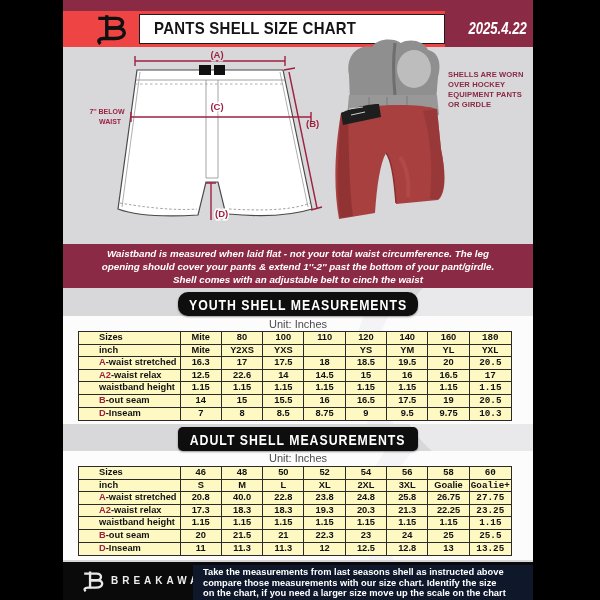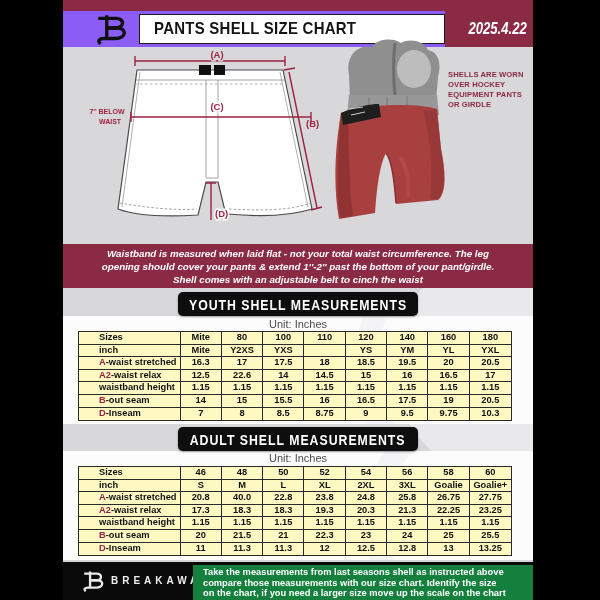--- a/index.html
+++ b/index.html
@@ -9,66 +9,66 @@
   .strip{position:absolute;left:63px;top:0;width:470px;height:600px;background:#d8d8db;overflow:hidden;}
 
   
   .ring{position:absolute;border-radius:50%;border:22px solid rgba(140,140,150,0.07);}
   .blob{position:absolute;border-radius:50%;background:rgba(248,248,250,0.55);}
 
   
   .topbar{position:absolute;left:0;top:0;width:470px;height:11px;background:#8b2a44;}
 
   
-  .header{position:absolute;left:0;top:11px;width:470px;height:36px;background:#8b5cf6;}
+  .header{position:absolute;left:0;top:11px;width:470px;height:36px;background:#ef4444;}
   .logo{position:absolute;left:30px;top:2px;width:36px;height:32px;}
   .titlebox{position:absolute;left:76px;top:3px;width:306px;height:30px;background:#fff;border:1.5px solid #1c1c1c;display:flex;align-items:center;padding-left:14px;}
   .titlebox span{font-size:17px;font-weight:600;color:#141414;letter-spacing:.3px;display:inline-block;transform:scaleX(.88);transform-origin:left center;white-space:nowrap;}
   .datebox{position:absolute;left:382px;top:0;width:88px;height:36px;background:#8b2a44;display:flex;align-items:center;justify-content:flex-end;}
   .datebox span{color:#fff;font-size:16px;font-weight:bold;font-style:italic;display:inline-block;transform:scaleX(.82);white-space:nowrap;}
 
   
   .shorts-svg{position:absolute;left:2px;top:50px;width:268px;height:187px;}
   .pants-svg{position:absolute;left:272px;top:37px;width:130px;height:200px;}
   .sidenote{position:absolute;left:385px;top:70px;width:85px;color:#8b2a44;font-weight:bold;font-size:7.6px;line-height:10px;letter-spacing:.1px;}
 
   
   .banner{position:absolute;left:0;top:244px;width:470px;height:44px;background:#8b2a44;color:#fff;text-align:center;padding-top:3px;font-style:italic;}
   .banner div{font-size:9.8px;font-weight:bold;line-height:13px;white-space:nowrap;}
 
   
   .pill{position:absolute;left:115px;width:240px;height:24px;background:#0e0e0e;border-radius:5px;display:flex;align-items:center;justify-content:center;box-shadow:0 1px 2px rgba(0,0,0,.4);}
   .pill span{color:#fff;font-size:15px;font-weight:bold;letter-spacing:1.2px;display:inline-block;transform:scaleX(.82);white-space:nowrap;}
-  .pill-youth{top:292px;}
+  .pill-youth{top:292px;border-radius:10px;}
   .pill-adult{top:427px;}
 
   .panel{position:absolute;left:0;width:470px;background:#fcfcfd;overflow:hidden;}
   .panel-youth{top:316px;height:108px;}
   .panel-adult{top:451px;height:109px;}
 
   .unit{position:absolute;left:0;width:470px;text-align:center;font-size:11px;color:#4c4c4c;}
   .unit-youth{top:318px;}
   .unit-adult{top:452px;}
 
   
   .mtable{position:absolute;left:15px;width:434px;background:#fef9c3;border:1.6px solid #2a2a2a;}
   .mtable-youth{top:331px;}
   .mtable-adult{top:466px;}
   .trow{display:flex;height:12.6px;border-bottom:1.2px solid #2a2a2a;}
   .trow:last-child{border-bottom:none;}
   .tcell{font-size:9.3px;font-weight:bold;color:#111;text-align:center;line-height:11.5px;border-right:1.2px solid #2a2a2a;width:41.5px;overflow:hidden;white-space:nowrap;}
-  .tcell:last-child{border-right:none;}
+  .tcell:last-child{border-right:none;font-family:Liberation Mono, monospace;}
   .tlabel{width:102px;text-align:left;padding-left:20px;}
   .pfx{color:#9d2140;}
 
   
   .footer{position:absolute;left:0;top:562px;width:470px;height:38px;background:#0a0a0a;}
   .flogo{position:absolute;left:17px;top:8px;width:26px;height:22px;}
   .fbrand{position:absolute;left:48px;top:13px;color:#ededed;font-size:10px;font-weight:bold;letter-spacing:4px;white-space:nowrap;}
-  .fbox{position:absolute;left:130px;top:3px;width:340px;height:35px;background:#15803d;color:#fff;padding:2px 0 0 10px;}
+  .fbox{position:absolute;left:130px;top:3px;width:340px;height:35px;background:#0f172a;color:#fff;padding:2px 0 0 10px;}
   .fbox div{font-size:9.3px;font-weight:bold;line-height:10.6px;white-space:nowrap;}
 </style>
 </head>
 <body>
 
 <div class="page">
   <div class="strip">
 
     <div class="blob" style="left:330px;top:250px;width:230px;height:230px;"></div>
     <div class="topbar"></div>

